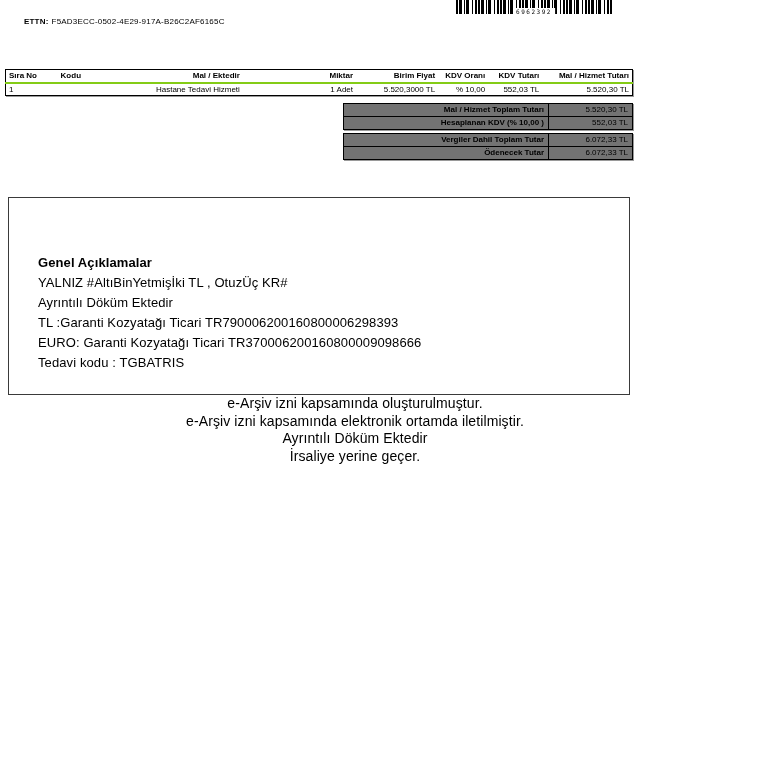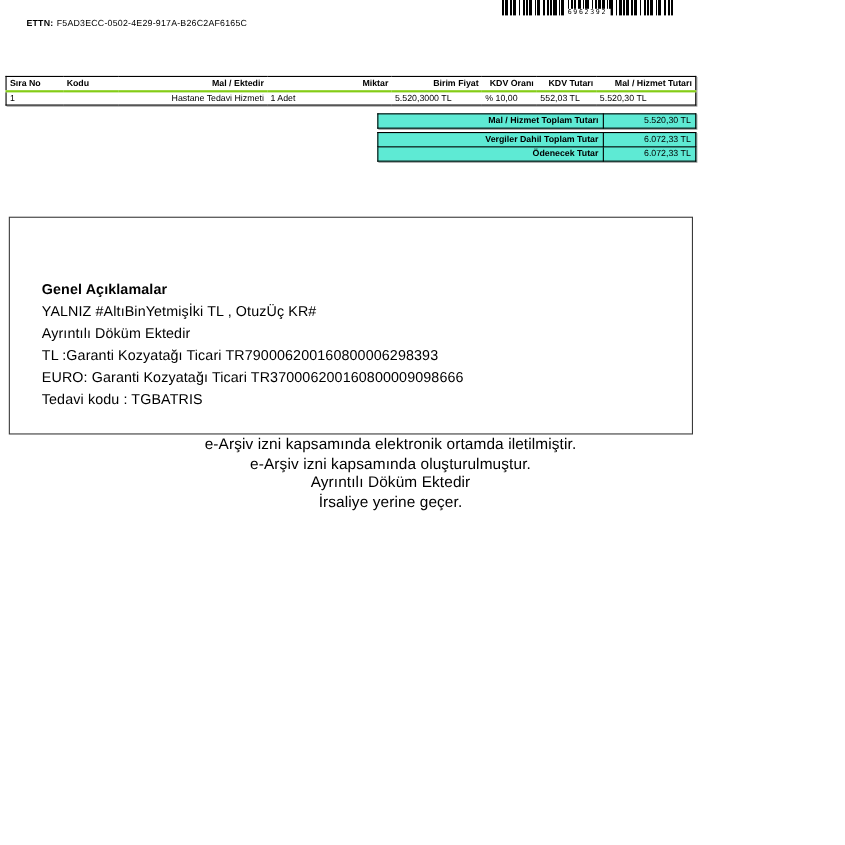--- a/index.html
+++ b/index.html
@@ -30,28 +30,28 @@
   }
 
   
   table { border-collapse:collapse; table-layout:fixed; }
   .items { position:absolute; left:5px; top:69px; width:628px;
            border:1px solid #000; box-shadow:1px 1px 0 #9a9a9a; background:#fff; }
   .items th, .items td { font-size:8px; line-height:11.5px; padding:0 3px; white-space:nowrap; overflow:hidden; }
   .items thead tr { border-bottom:2px solid #84cc16; }
   .items th { font-weight:bold; text-align:right; }
   .items th:nth-child(1), .items th:nth-child(2) { text-align:left; }
-  .items td { text-align:left; }
+  .items td { text-align:right; }
   .items td:nth-child(1), .items td:nth-child(2) { text-align:left; }
   .items td:nth-child(3) { text-align:right; }
   .c1{width:52px}.c2{width:50px}.c3{width:135px}.c4{width:113px}.c5{width:82px}.c6{width:50px}.c7{width:54px}.c8{width:90px}
 
   
   .totals { position:absolute; left:343px; top:103px; width:290px; }
-  .totals table { width:290px; margin-bottom:3px; box-shadow:1px 1px 0 #9a9a9a; background:#5eead4; }
+  .totals table { width:290px; margin-bottom:3px; box-shadow:1px 1px 0 #9a9a9a; background:#737373; }
   .totals td { border:1px solid #000; font-size:8px; line-height:12px; padding:0 4px; text-align:right; white-space:nowrap; }
   .totals td.lab { font-weight:bold; }
   .totals .vcol { width:84px; }
 
   
   .notes { position:absolute; left:8px; top:197px; width:622px; height:198px;
            border:1.5px solid #3a3a3a; background:#fff; }
   .notes .inner { padding:55px 10px 0 29px; font-size:13px; line-height:20px; letter-spacing:0.1px; }
   .notes .title { font-weight:bold; }
 
@@ -110,20 +110,24 @@
     </tbody>
   </table>
 
   <div class="totals">
     <table>
       <tbody>
           <tr>
         <td class="lab">Mal / Hizmet Toplam Tutarı</td>
         <td class="vcol">5.520,30 TL</td>
       </tr>
+      <tr>
+        <td class="lab">Hesaplanan KDV (% 10,00 )</td>
+        <td class="vcol">552,03 TL</td>
+      </tr>
     </tbody>
       </table>
     <table>
       <tbody>
           <tr>
         <td class="lab">Vergiler Dahil Toplam Tutar</td>
         <td class="vcol">6.072,33 TL</td>
       </tr>
       <tr>
         <td class="lab">Ödenecek Tutar</td>
@@ -138,19 +142,19 @@
       <div class="title">Genel Açıklamalar</div>
       <div>YALNIZ #AltıBinYetmişİki TL , OtuzÜç KR#</div>
       <div>Ayrıntılı Döküm Ektedir</div>
       <div>TL :Garanti Kozyatağı Ticari TR790006200160800006298393</div>
       <div>EURO: Garanti Kozyatağı Ticari TR370006200160800009098666</div>
       <div>Tedavi kodu : TGBATRIS</div>
     </div>
   </div>
 
   <div class="footer">
+    <div>e-Arşiv izni kapsamında oluşturulmuştur.</div>
     <div>e-Arşiv izni kapsamında elektronik ortamda iletilmiştir.</div>
-    <div>e-Arşiv izni kapsamında oluşturulmuştur.</div>
     <div>Ayrıntılı Döküm Ektedir</div>
     <div>İrsaliye yerine geçer.</div>
   </div>
 
 </div>
 
 </body></html>

